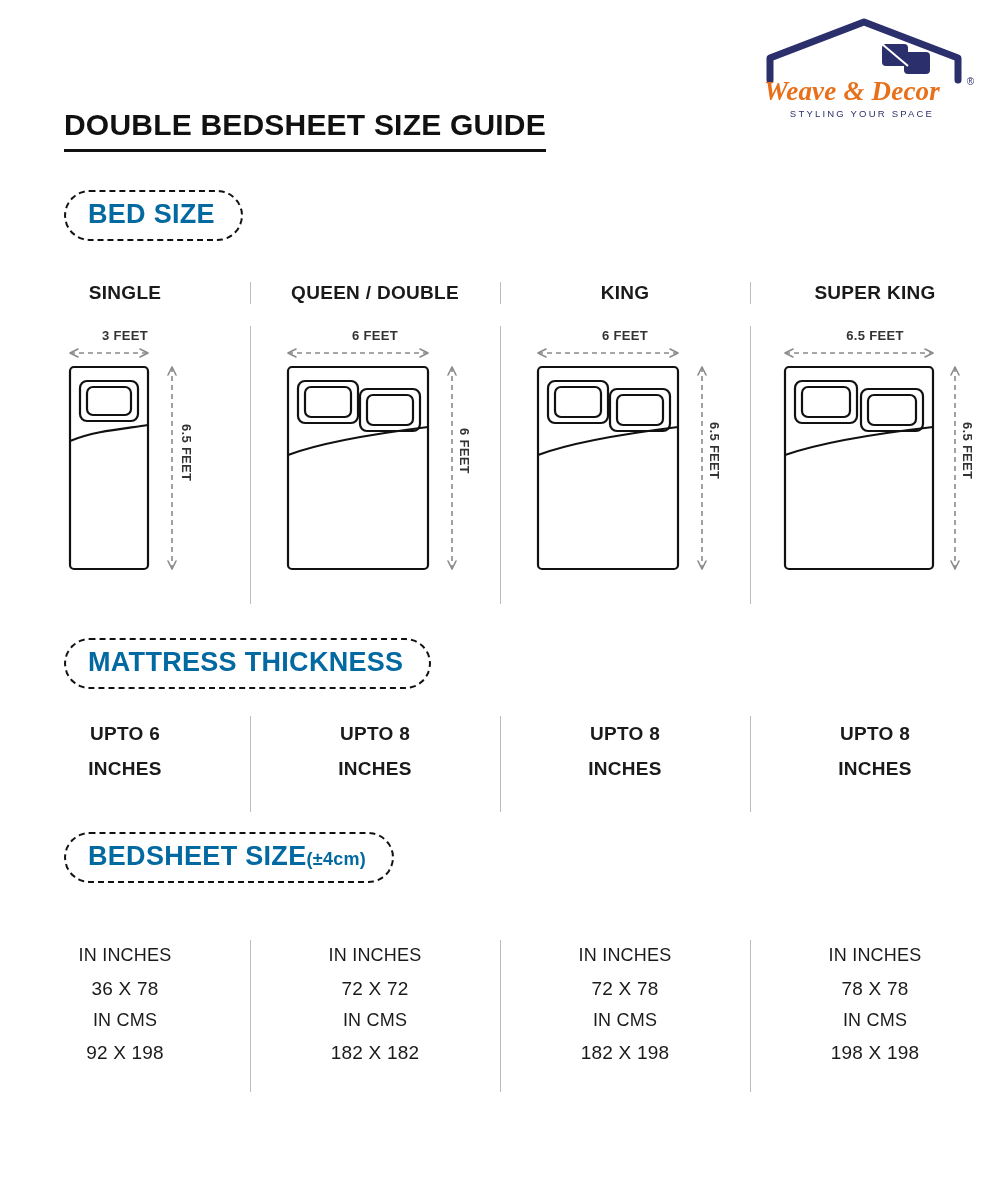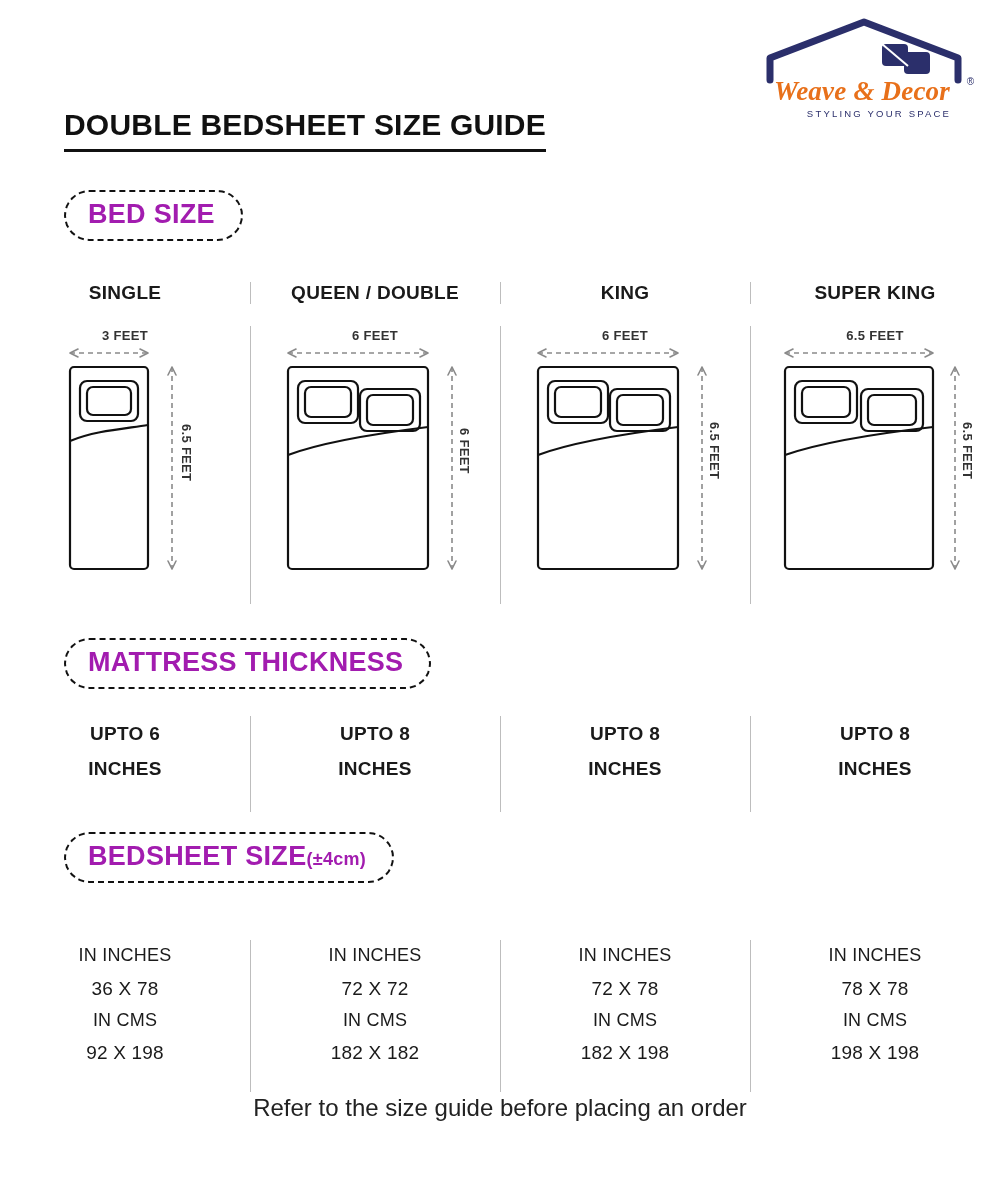--- a/index.html
+++ b/index.html
@@ -22,32 +22,32 @@
     top: 18px;
     right: 26px;
     width: 210px;
     height: 110px;
   }
   .logo-text {
     position: absolute;
     top: 58px;
     left: 0;
     width: 196px;
-    text-align: center;
+    text-align: left;
     font-family: "Liberation Serif", serif;
     font-size: 27px;
     font-style: italic;
     font-weight: bold;
     color: #e8701a;
     letter-spacing: .2px;
   }
   .logo-sub {
     position: absolute;
     top: 90px;
-    left: 17px;
+    left: 0;
     width: 196px;
     text-align: center;
     font-size: 9.5px;
     letter-spacing: 2.2px;
     color: #2b2f6b;
   }
   .logo-reg {
     position: absolute;
     top: 58px;
     right: 0;
@@ -70,21 +70,21 @@
 
   
   .pill {
     position: absolute;
     border: 2.5px dashed #111;
     border-radius: 26px;
     padding: 7px 26px 9px 22px;
     font-size: 27px;
     font-weight: bold;
     letter-spacing: .3px;
-    color: #a21caf;
+    color: #0369a1;
     background: #fff;
     white-space: nowrap;
   }
   .pill .tol {
     font-size: 18px;
     font-weight: bold;
   }
 
   
   .cols {
@@ -371,14 +371,13 @@
   </div>
   <div class="col">
     <div class="s-unit">IN INCHES</div>
     <div class="s-val">78 X 78</div>
     <div class="s-unit">IN CMS</div>
     <div class="s-val">198 X 198</div>
   </div>
 </div>
 
 <div class="footer">
-  <div>Refer to the size guide before placing an order</div>
 </div>
 
 </body></html>

